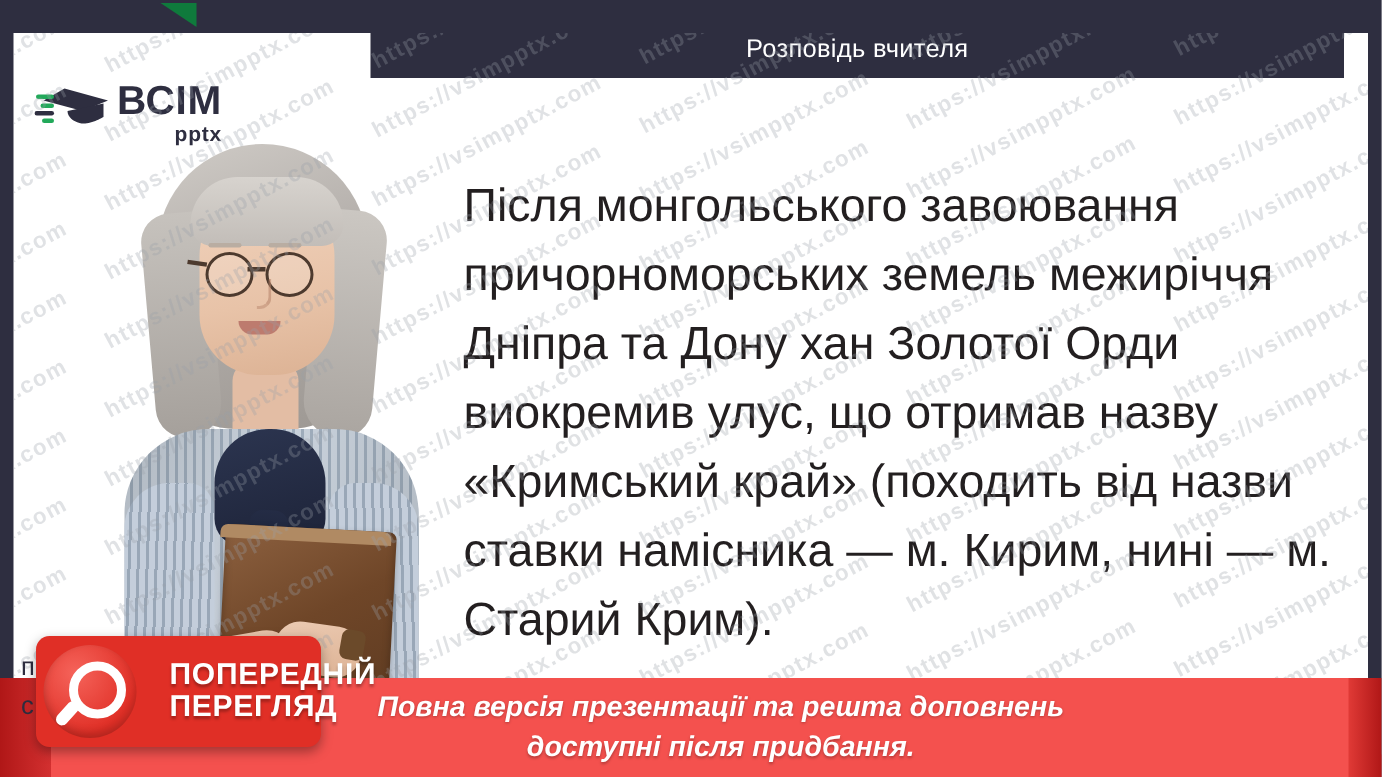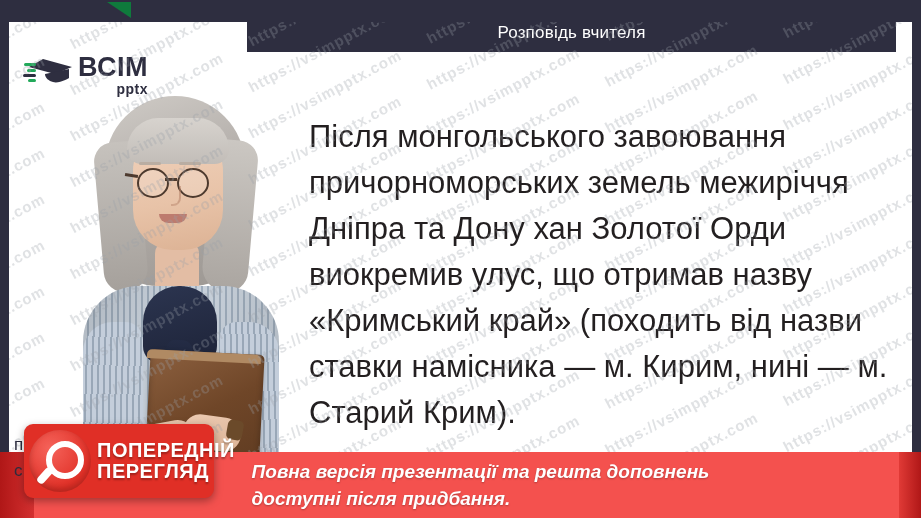--- a/index.html
+++ b/index.html
@@ -259,38 +259,39 @@
     content:"";position:absolute;left:0;top:0;width:34px;height:66px;
     background:linear-gradient(90deg,#b01717,#d33030);
   }
   #red-banner:after{
     content:"";position:absolute;right:0;top:0;width:22px;height:66px;
     background:linear-gradient(270deg,#b01717,#e03a36);
   }
   #red-banner .btext{
     position:relative;z-index:3;
     color:#ffffff;font-style:italic;font-weight:700;
-    font-size:19px;line-height:27px;text-align:left;
+    font-size:19px;line-height:27px;text-align:center;
     text-shadow:0 1px 2px rgba(0,0,0,.28);
     padding-left:40px;
   }
   #banner-under{
     position:absolute;left:0;top:503px;width:921px;height:15px;
     background:#c21f1f;z-index:54;
   }
 
   
   #preview-badge{
     position:absolute;left:24px;top:424px;
     width:190px;height:74px;
     background:#e02f26;
     border-radius:9px;
     z-index:70;
     display:flex;align-items:center;
     box-shadow:0 3px 8px rgba(0,0,0,.35);
+    gap:16px;
   }
   #preview-badge .mag-wrap{
     width:62px;height:62px;margin-left:5px;flex:0 0 auto;
     background:radial-gradient(circle at 34% 30%,#f5635a,#e02f26 70%);
     border-radius:50%;position:relative;
     box-shadow:inset 0 -3px 6px rgba(0,0,0,.22);
   }
   #preview-badge .mag-circle{
     position:absolute;left:17px;top:11px;
     width:26px;height:26px;border:6px solid #fff;border-radius:50%;

